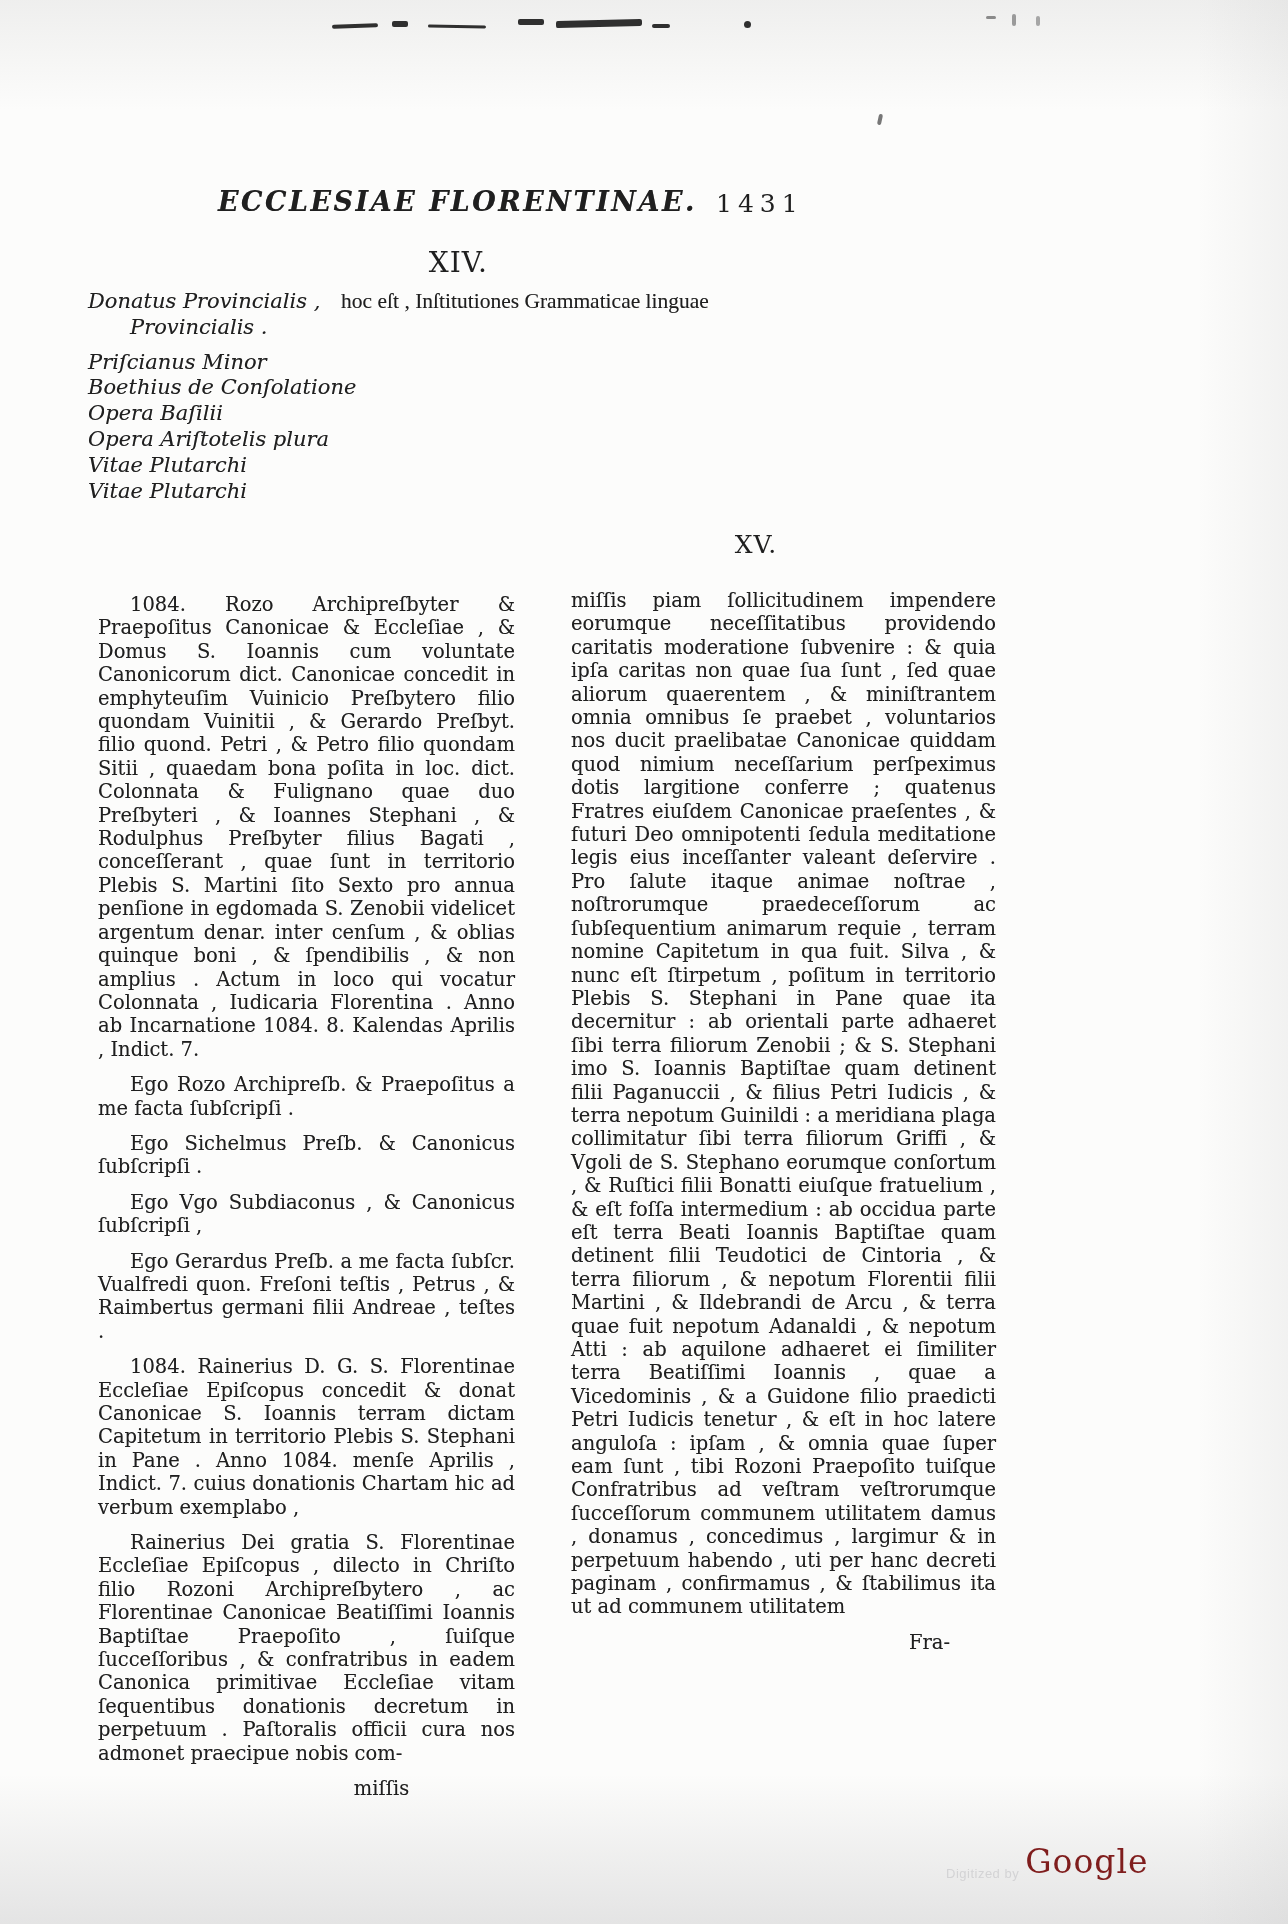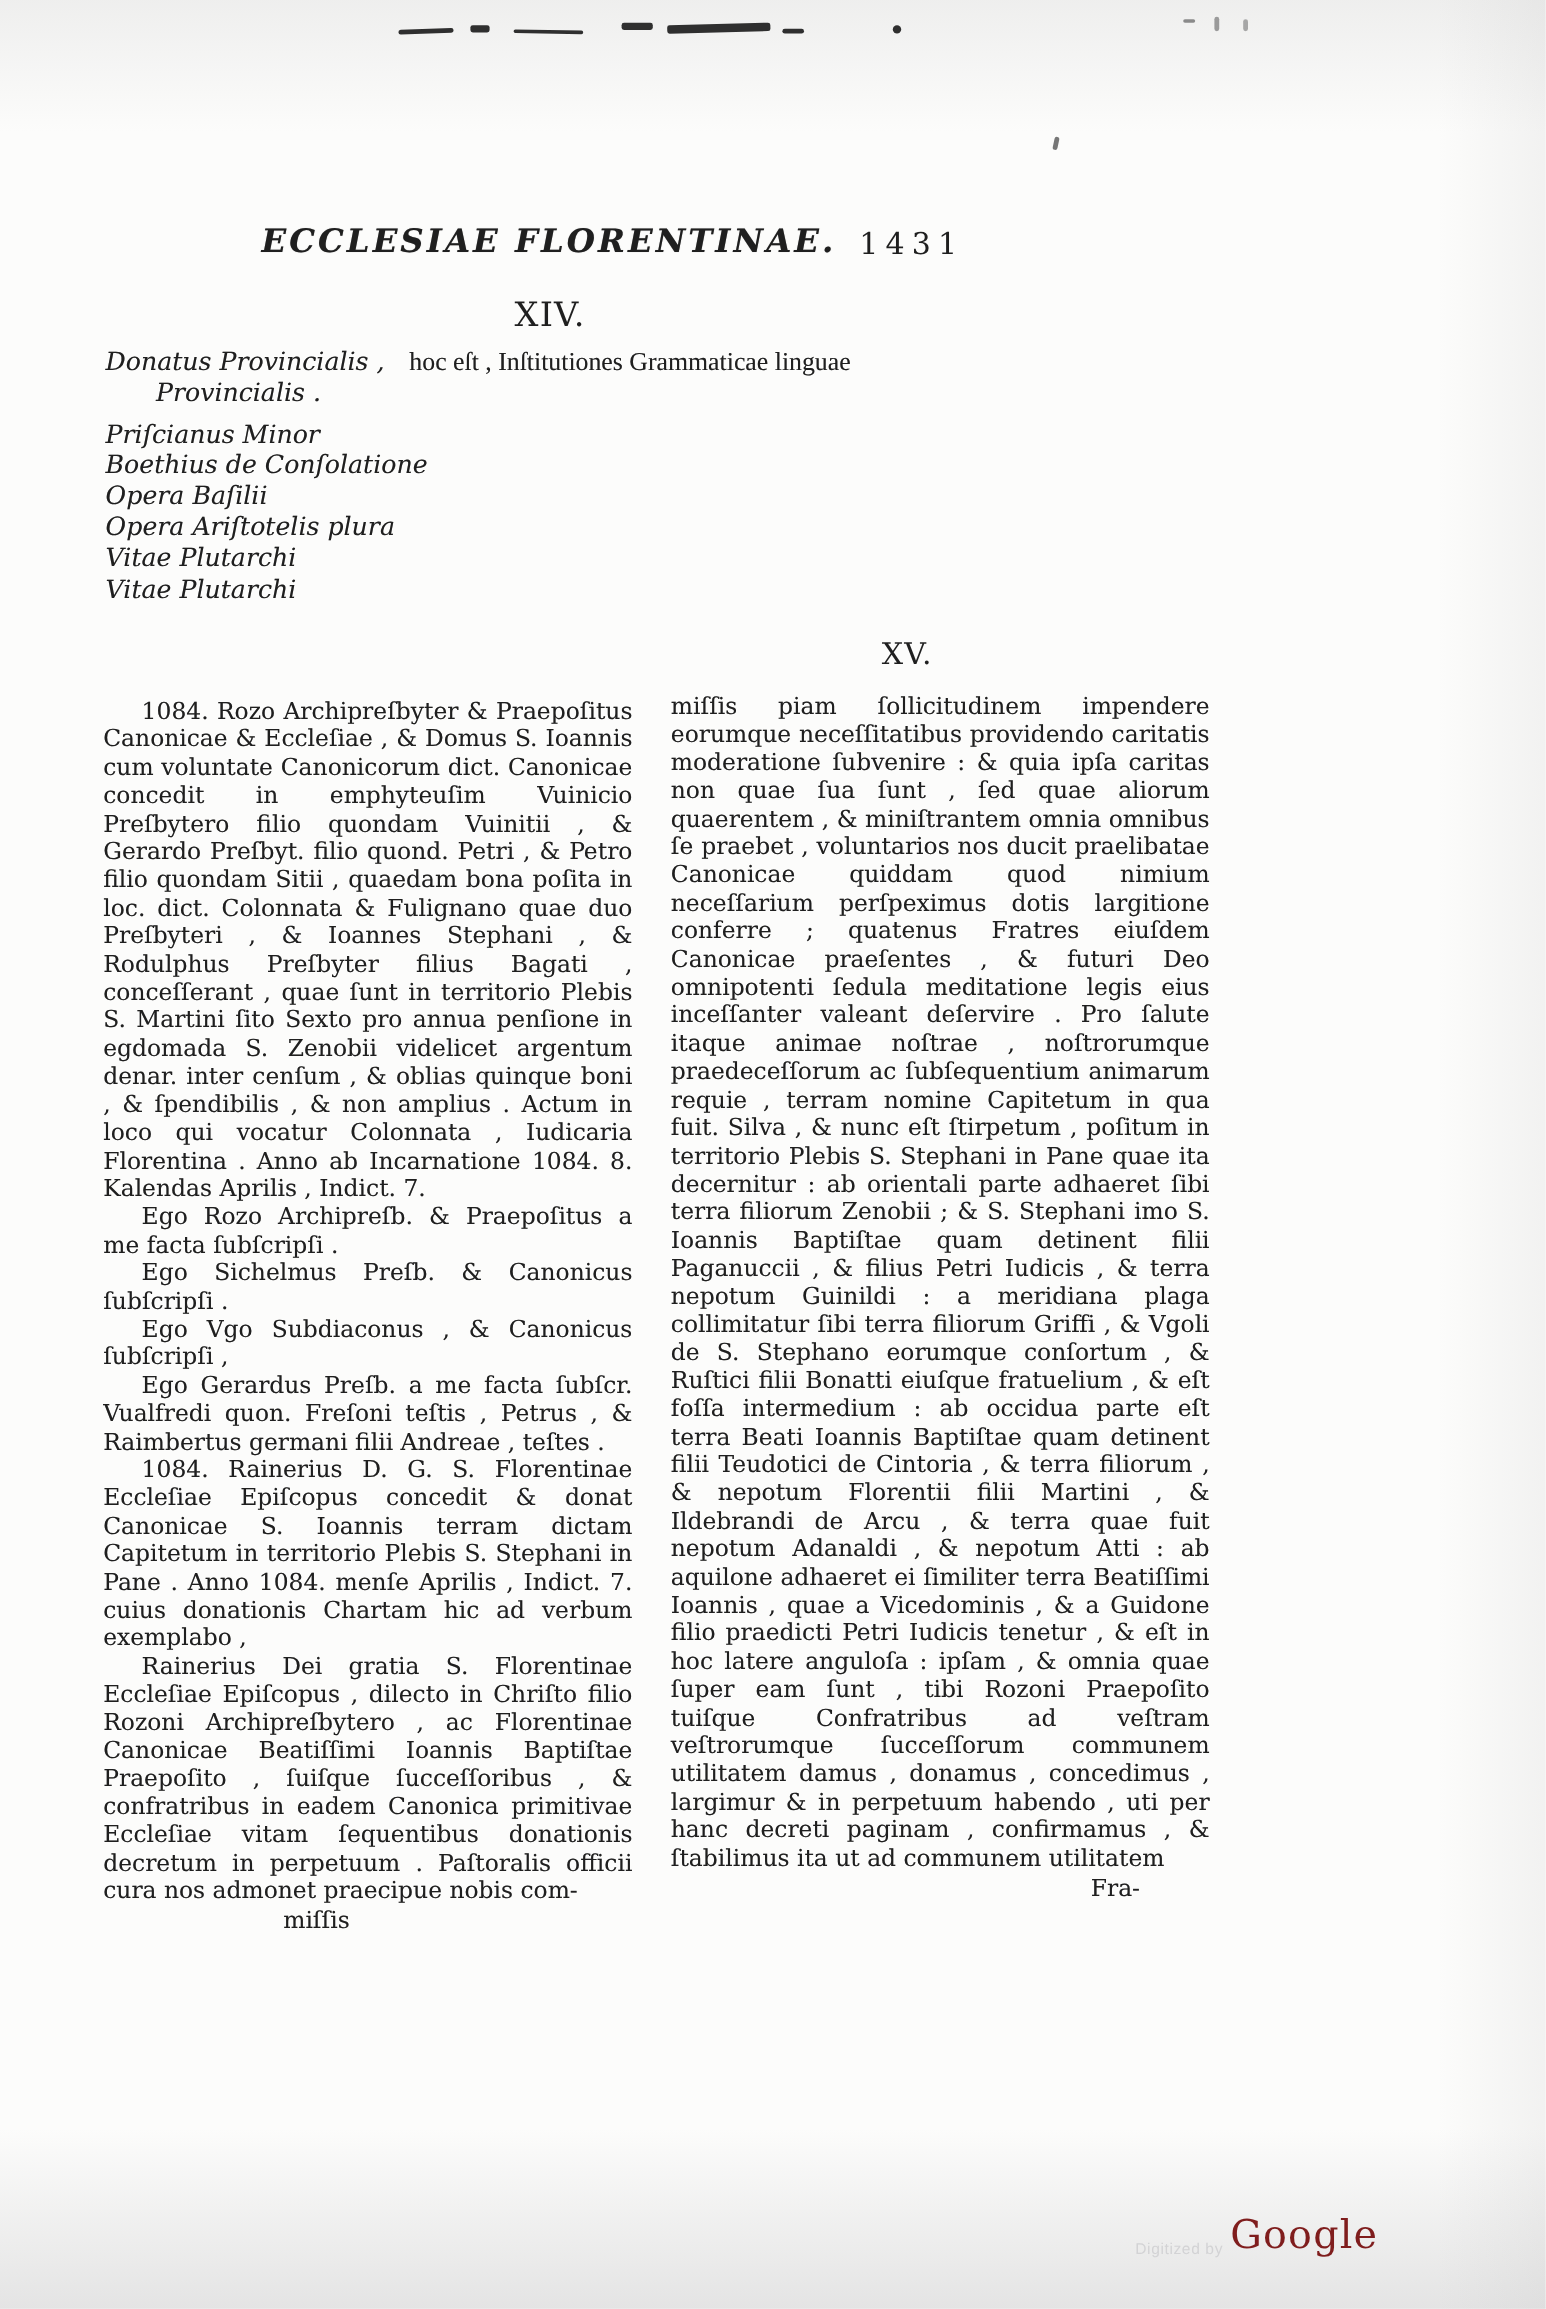--- a/index.html
+++ b/index.html
@@ -62,26 +62,26 @@
 
   
   .sec15-heading {
     position:absolute; left:706px; top:530px; width:100px;
     text-align:center; font-size:25px; letter-spacing:1px;
   }
 
   
   .col { position:absolute; font-size:19.5px; line-height:23.4px;
          text-shadow: 0 0 .4px rgba(0,0,0,.35); }
-  .col p { margin:0; text-align:justify; text-indent:32px; }
+  .col p { margin:12px; text-align:justify; text-indent:32px; }
   .col-left  { left:86px;  top:581px; width:441px; }
   .col-right { left:559px; top:577px; width:449px; }
   .col-right p { text-indent:0; }
 
-  .catchword-left  { text-align:left; padding-left:150px; margin-top:2px; }
+  .catchword-left  { text-align:center; padding-left:150px; margin-top:2px; }
   .catchword-right { text-align:right;  padding-right:58px; margin-top:2px; }
 
   
   .watermark {
     position:absolute; left:946px; top:1842px;
     display:flex; align-items:flex-end; gap:6px;
     font-family:"Liberation Sans", sans-serif;
   }
   .wm-prefix { font-size:13px; color:#d3d3d5; letter-spacing:.5px; }
   .wm-brand  { font-size:33px; color:#7f1d1d; letter-spacing:1px;

